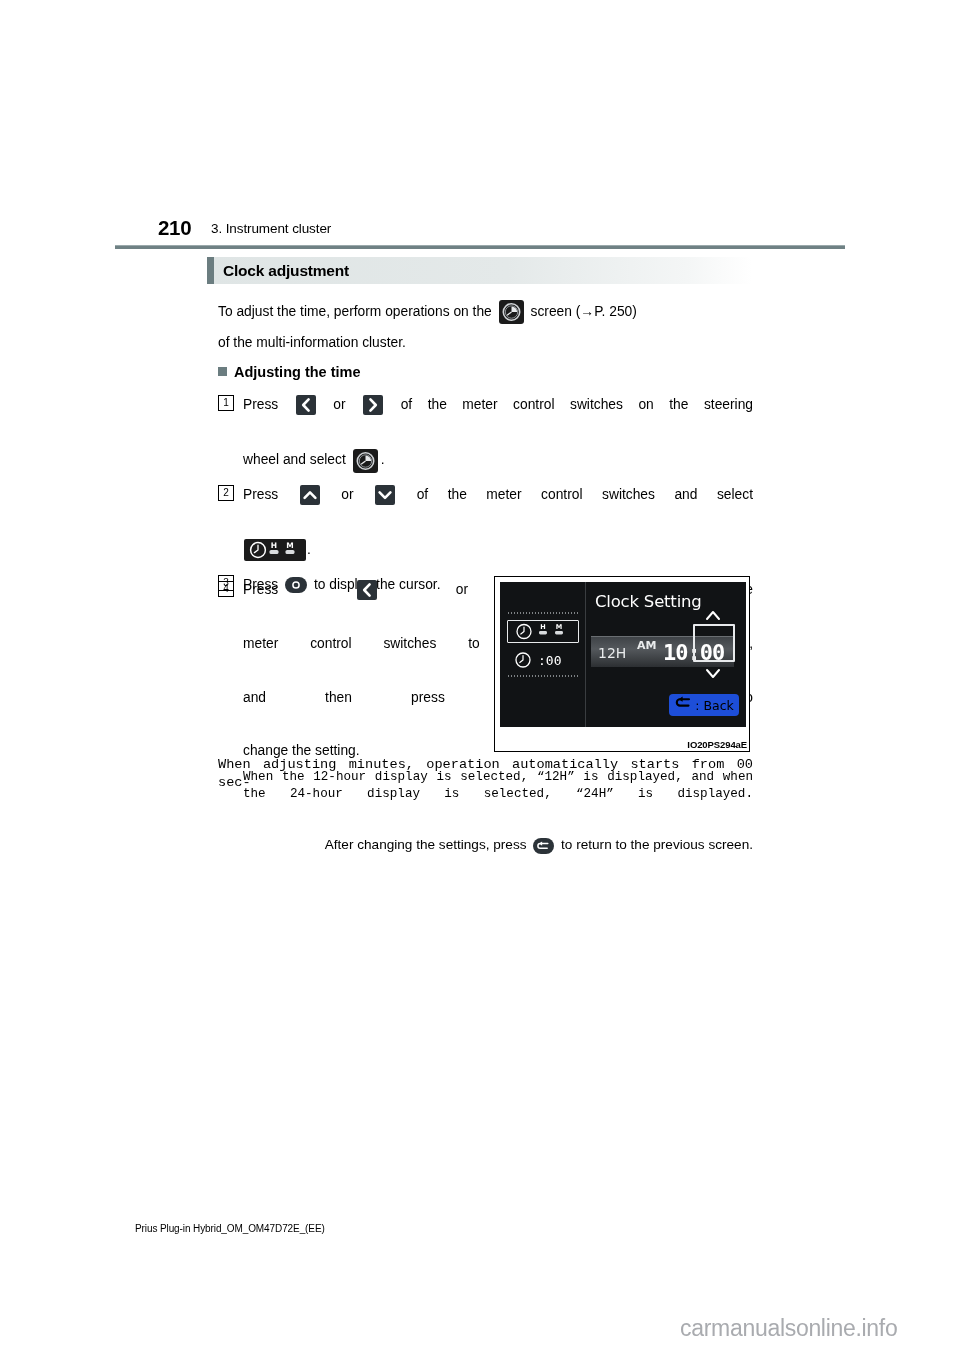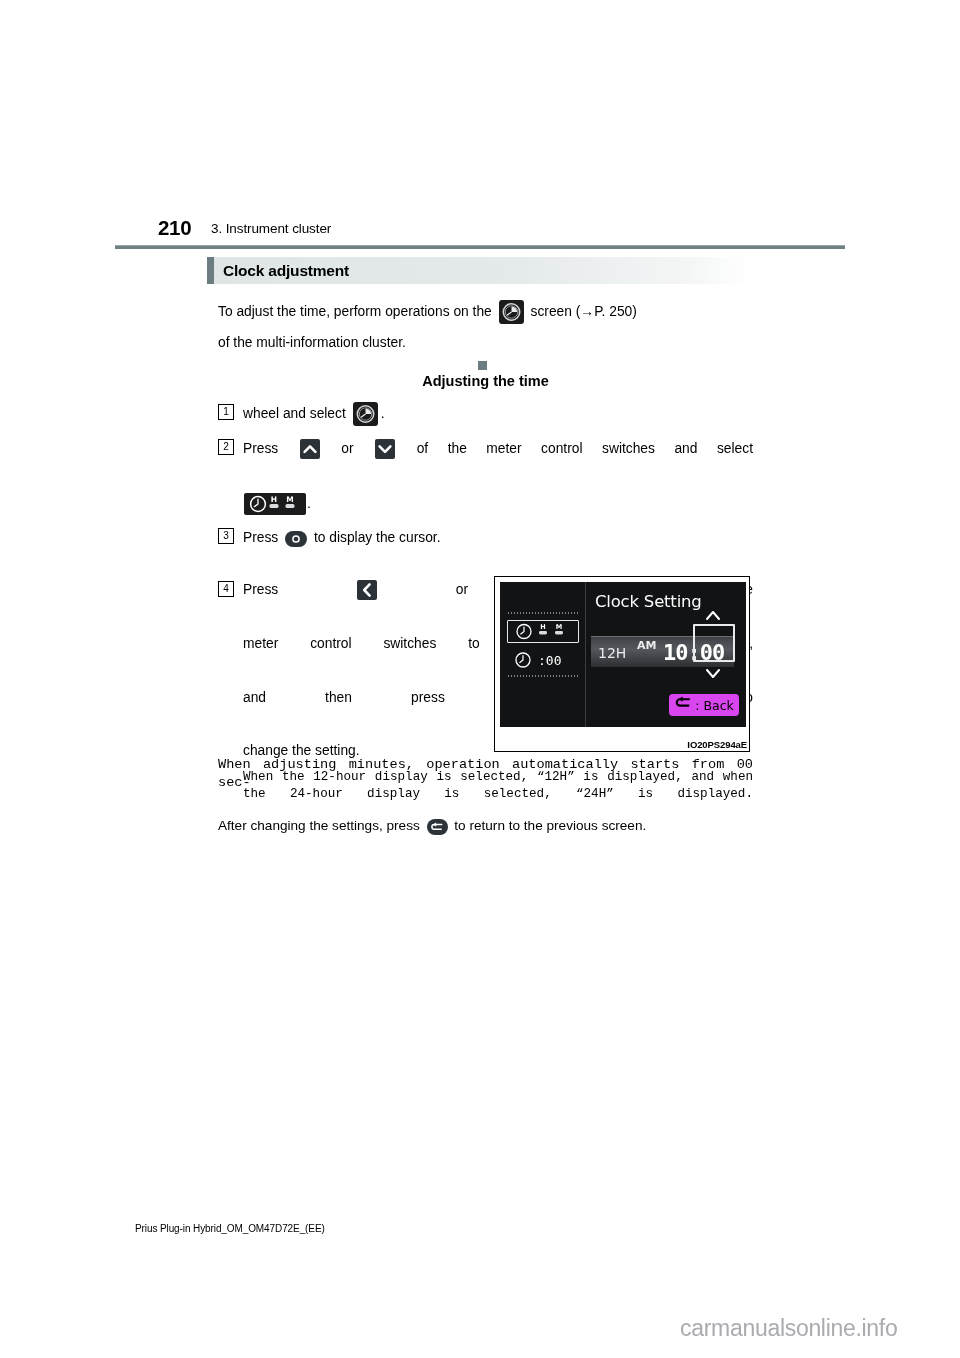--- a/index.html
+++ b/index.html
@@ -93,21 +93,20 @@
   .intro-line.l1 { margin-bottom: 9px; }
   .intro-line.l2 { margin-bottom: 7px; }
 
   
   .subhead {
     display: flex;
     align-items: center;
     font-size: 14.5px;
     font-weight: bold;
     margin: 4px 0 8px 0;
-    flex-direction: column;
   }
   .subhead .sq {
     width: 9px; height: 9px;
     background: #6b7d80;
     margin-right: 7px;
     flex: 0 0 auto;
   }
 
   
   .step {
@@ -309,21 +308,21 @@
     left: 118px; top: 25px;
   }
   #fig-down {
     position: absolute;
     left: 118px; top: 84px;
   }
   #fig-back {
     position: absolute;
     left: 82px; top: 112px;
     width: 70px; height: 22px;
-    background: #d946ef;
+    background: #1d4ed8;
     border-radius: 4px;
     display: flex;
     align-items: center;
     justify-content: center;
   }
   #fig-back-label {
     color: #000;
     font-size: 12.5px;
     margin-left: 3px;
     font-family: "DejaVu Sans", sans-serif;
@@ -334,22 +333,23 @@
     position: absolute;
     left: 218px;
     top: 756px;
     width: 535px;
     font-size: 13.8px;
   }
   #tail .small-para { font-size: 13.6px; line-height: 1.36; margin-top: 0; }
   #tail-last {
     font-size: 13.6px;
     line-height: 1.5;
-    margin-top: 5px;
+    margin-top: 24px;
     white-space: nowrap;
+    text-align: right;
   }
 
   
   #footer-doc {
     position: absolute;
     left: 135px;
     top: 1223px;
     font-size: 10px;
     letter-spacing: -0.1px;
   }
@@ -395,20 +395,35 @@
   <p class="intro-line l2">of the multi-information cluster.</p>
 
   <div class="subhead">
     <span class="sq"></span>
     <span>Adjusting the time</span>
   </div>
 
   <div class="step">
     <div class="step-num">1</div>
     <div class="step-body">
+      <div class="jline">
+        <span>Press</span>
+        <span class="ic ic-sq">
+          <svg width="20" height="20" viewBox="0 0 20 20">
+            <path d="M12.6 4.4 L7.2 10 L12.6 15.6" fill="none" stroke="#ffffff" stroke-width="2.6" stroke-linecap="round" stroke-linejoin="round"></path>
+          </svg>
+        </span>
+        <span>or</span>
+        <span class="ic ic-sq">
+          <svg width="20" height="20" viewBox="0 0 20 20">
+            <path d="M7.4 4.4 L12.8 10 L7.4 15.6" fill="none" stroke="#ffffff" stroke-width="2.6" stroke-linecap="round" stroke-linejoin="round"></path>
+          </svg>
+        </span>
+        <span>of the meter control switches on the steering</span>
+      </div>
       <div class="jline nofill">
         <span>wheel and select</span>
         <span class="ic ic-clock">
           <svg width="25" height="24" viewBox="0 0 25 24">
             <circle cx="12.5" cy="12" r="8.2" fill="none" stroke="#cfd2d5" stroke-width="1.6"></circle>
             <circle cx="12.5" cy="12" r="6.2" fill="none" stroke="#8d9296" stroke-width="1"></circle>
             <path d="M12.5 12 L12.5 6.4 A5.6 5.6 0 0 1 18.1 12 Z" fill="#e8eaec"></path>
             <path d="M12.5 12 L8.1 15.2" stroke="#e8eaec" stroke-width="1.3" fill="none"></path>
           </svg>
         </span><span>.</span>

